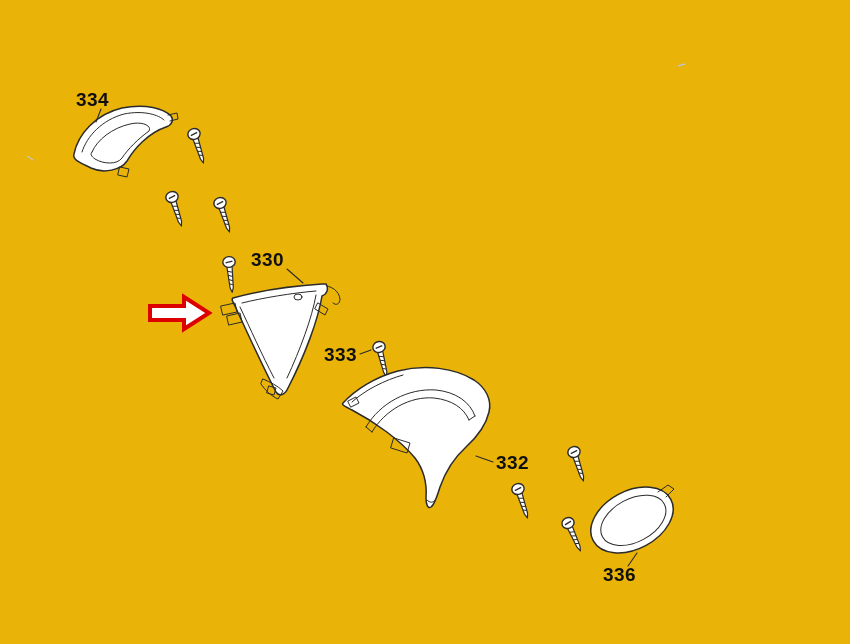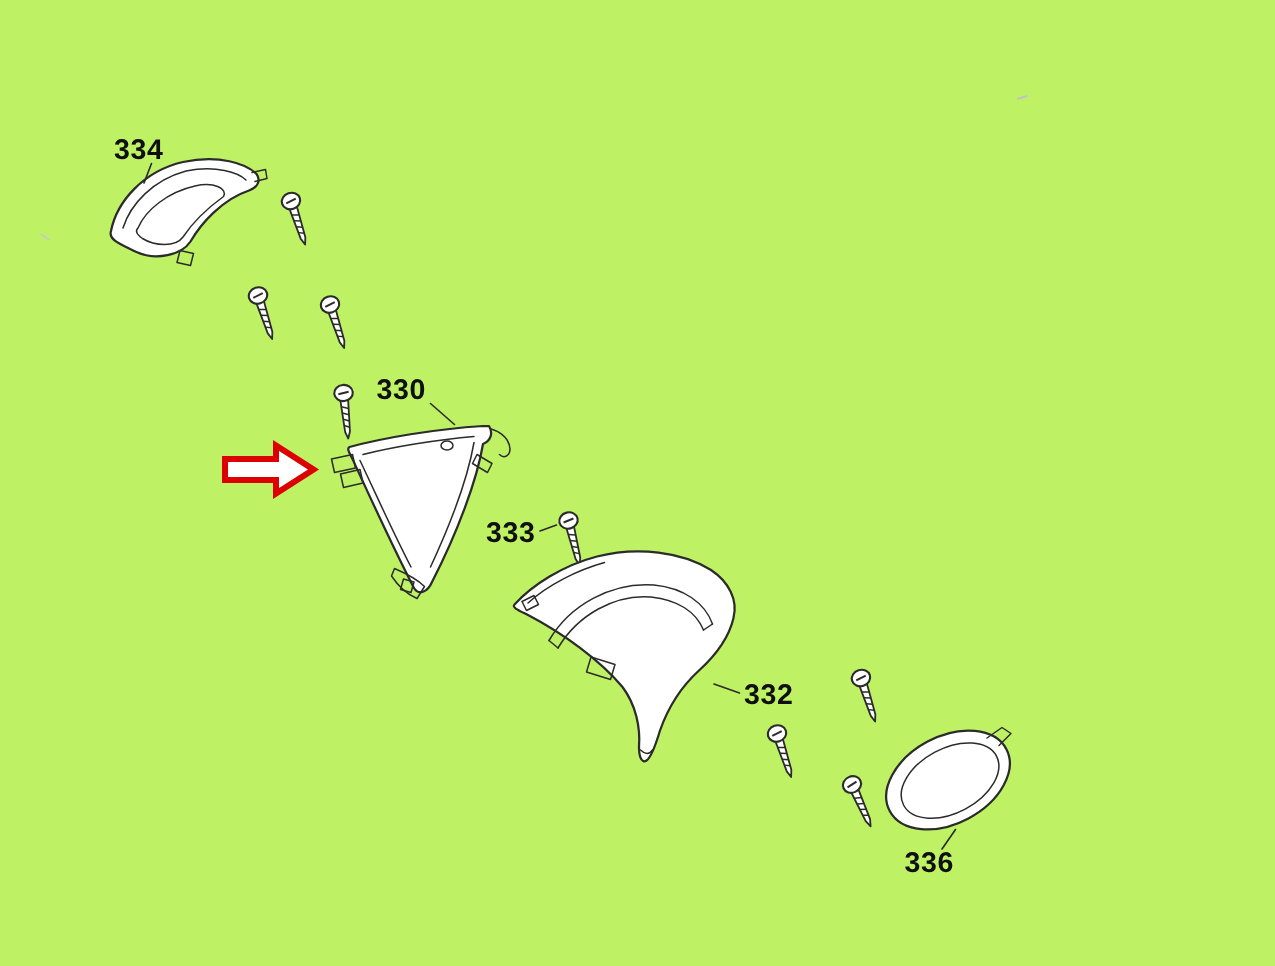--- a/index.html
+++ b/index.html
@@ -7,21 +7,21 @@
     padding: 0;
     background: #ffffff;
   }
   body {
     font-family: "Liberation Sans", sans-serif;
   }
   .stage {
     position: relative;
     width: 850px;
     height: 644px;
-    background: #bef264;
+    background: #eab308;
     overflow: hidden;
   }
   .part-label {
     font-family: "Liberation Sans", sans-serif;
     font-weight: bold;
     font-size: 19px;
     fill: #0f0f0f;
     letter-spacing: 0.4px;
   }
   .outline {

